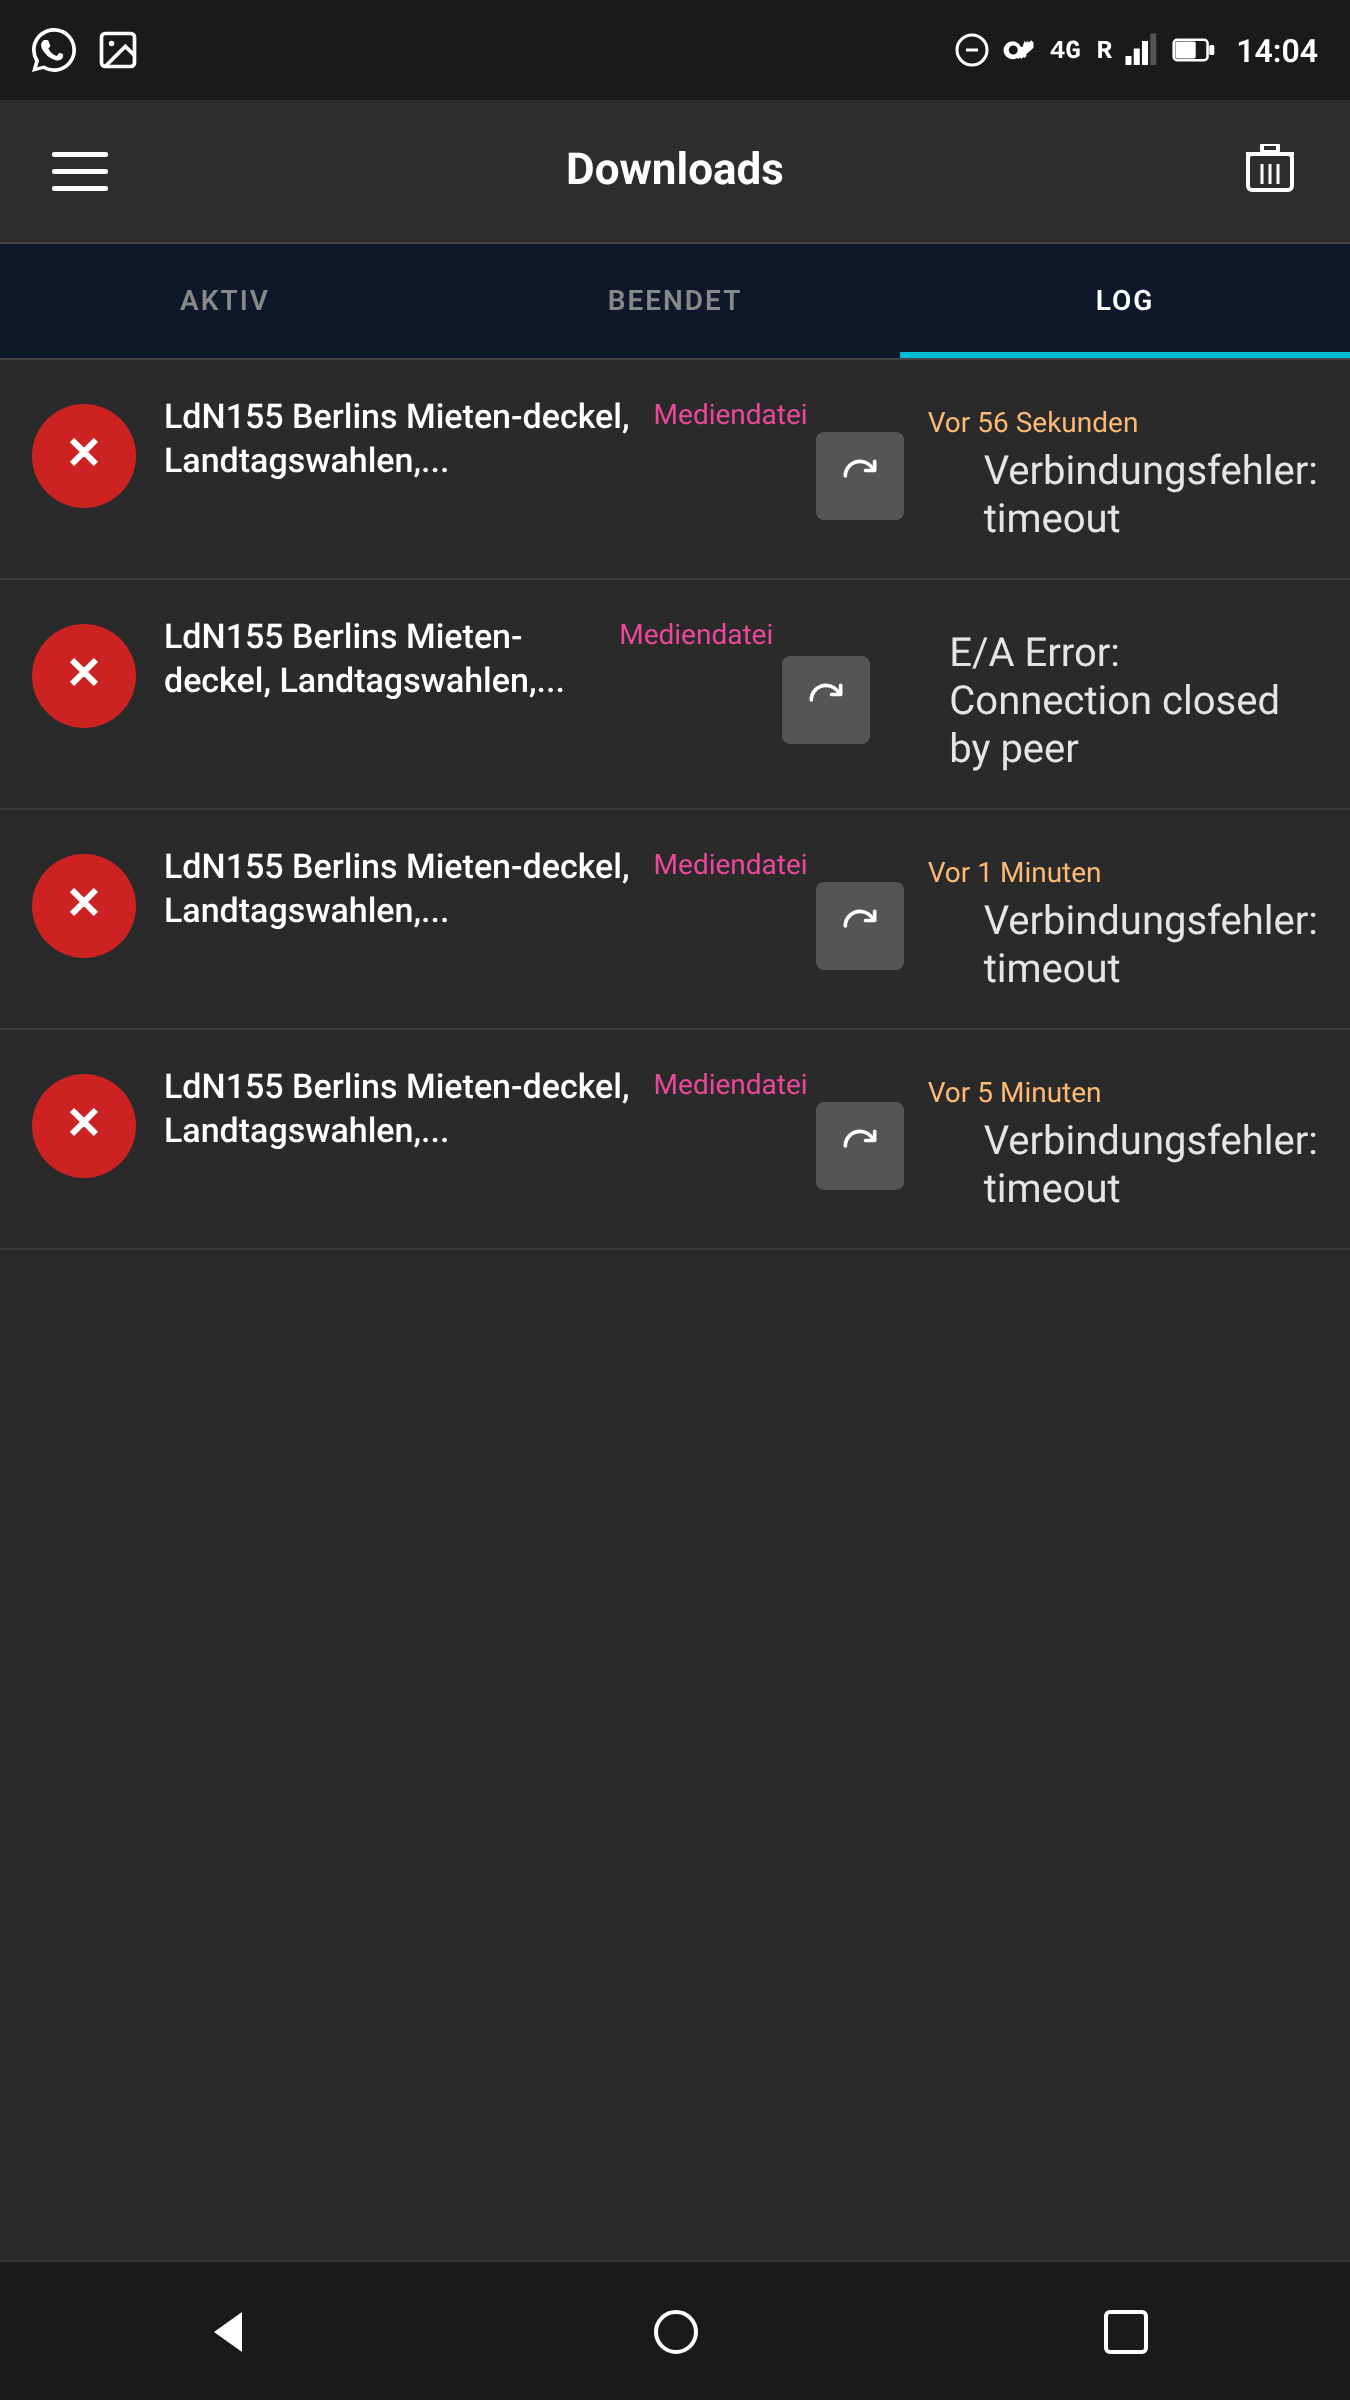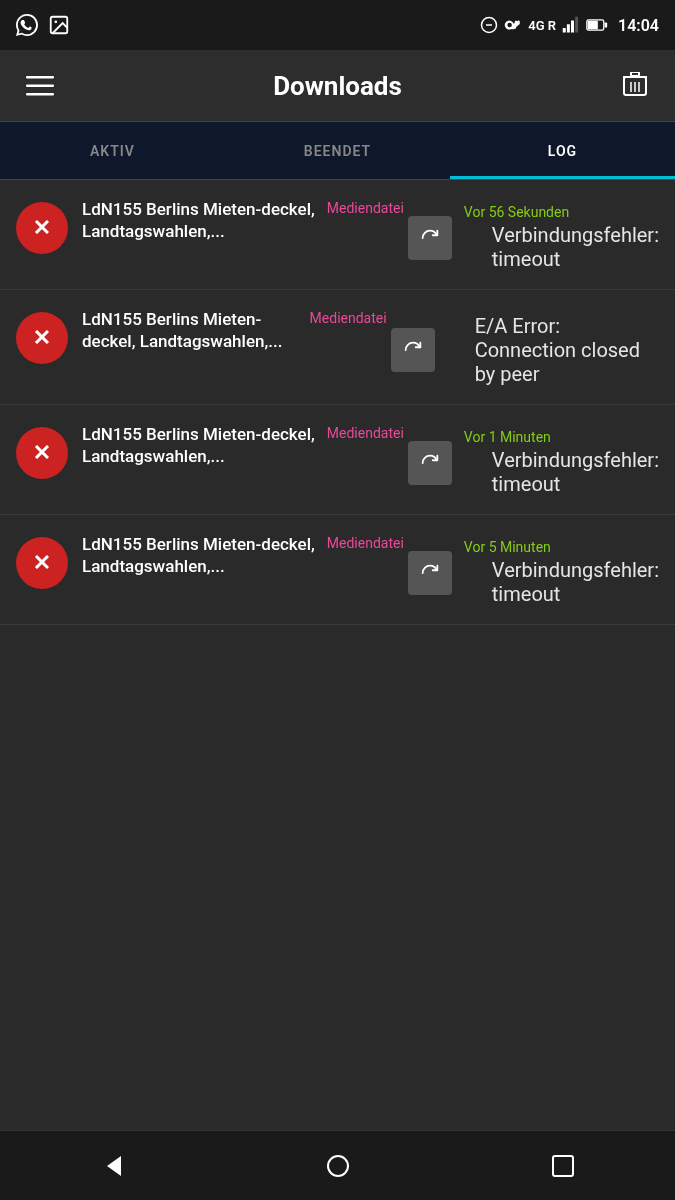--- a/index.html
+++ b/index.html
@@ -42,21 +42,21 @@
       background: #2d2d2d;
       height: 72px;
       display: flex;
       align-items: center;
       justify-content: space-between;
       padding: 0 20px;
       border-bottom: 1px solid #444;
     }
 
     .app-bar-title {
-      font-size: 26px;
+      font-size: 22px;
       font-weight: bold;
       color: #ffffff;
     }
 
     
     .tabs {
       background: #0f172a;
       display: flex;
       height: 58px;
       border-bottom: 1px solid #444;
@@ -167,21 +167,21 @@
       border-radius: 4px;
       display: flex;
       align-items: center;
       justify-content: center;
       cursor: pointer;
       min-width: 44px;
     }
 
     .item-time {
       font-size: 14px;
-      color: #84cc16;
+      color: #fdba74;
     }
 
     .item-error {
       font-size: 20px;
       color: #e5e5e5;
       margin-left: 28px;
     }
 
     .item-text-block {
       display: flex;
@@ -233,21 +233,21 @@
 
     <svg width="18" height="18" viewBox="0 0 24 24" fill="none" stroke="#fff" stroke-width="2">
       <circle cx="12" cy="12" r="10"></circle>
       <line x1="8" y1="12" x2="16" y2="12"></line>
     </svg>
 
     <svg width="18" height="18" viewBox="0 0 24 24" fill="#fff">
       <path d="M12.65 10A6 6 0 1010 17.35L11 18l1-1 1 1 1.37-1.37.63.63 1.5-1.5-.63-.63L21 10.5V7l-1.5-1.5L18 7l-1-1-1 1-1-1-1.35 4zm-5.15 5a3 3 0 110-6 3 3 0 010 6z"></path>
     </svg>
 
-    <span style="font-size:13px;font-weight:600;">4G R</span>
+    <span style="font-size:13px;font-weight:600;font-family:Liberation Mono, monospace;">4G R</span>
 
     <svg width="18" height="18" viewBox="0 0 24 24" fill="#fff">
       <rect x="1" y="16" width="4" height="6"></rect>
       <rect x="6.5" y="11" width="4" height="11"></rect>
       <rect x="12" y="6" width="4" height="16"></rect>
       <rect x="17.5" y="1" width="4" height="21" fill="#555"></rect>
     </svg>
 
     <svg width="22" height="12" viewBox="0 0 26 14">
       <rect x="1" y="1" width="20" height="12" rx="2" stroke="#fff" stroke-width="1.5" fill="none"></rect>

